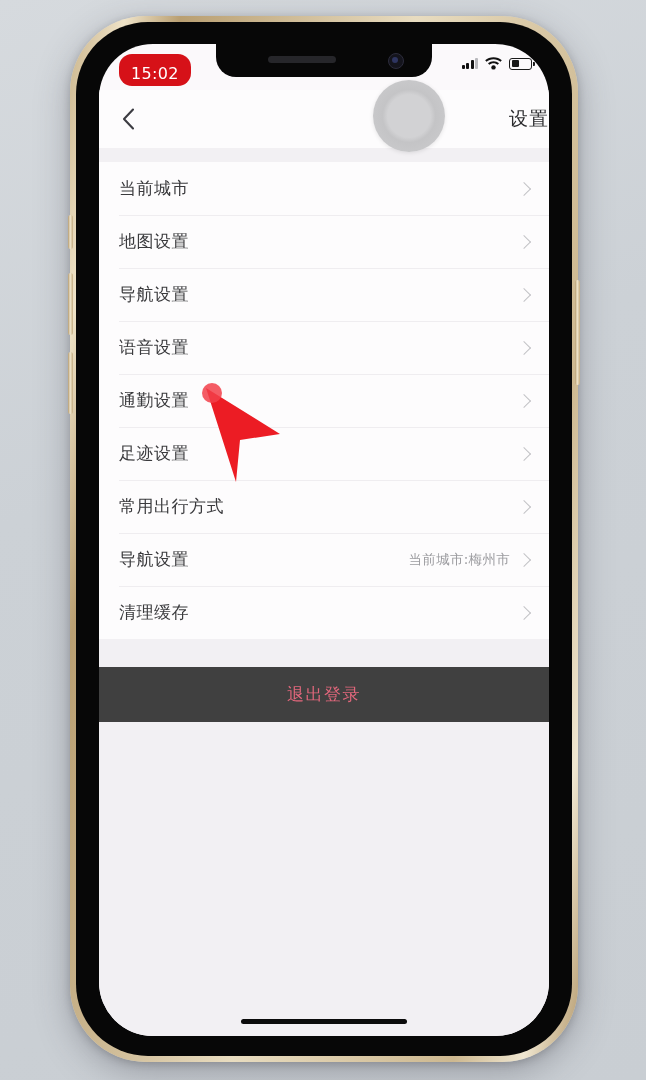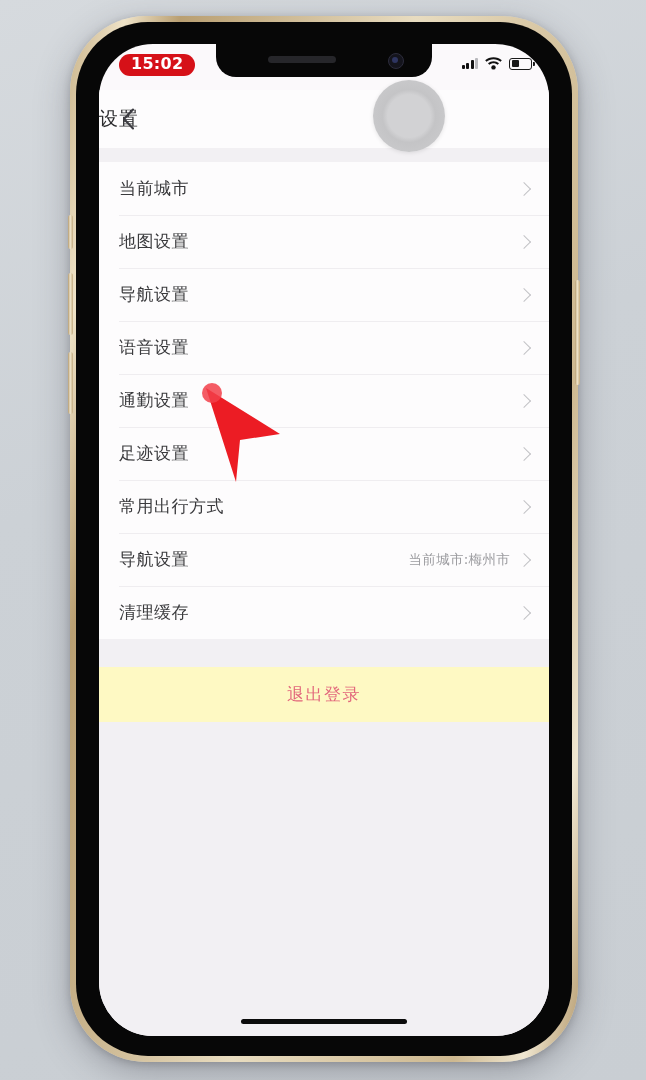--- a/index.html
+++ b/index.html
@@ -112,22 +112,22 @@
     height: 46px;
     z-index: 10;
   }
   .time-badge {
     position: absolute;
     left: 20px;
     top: 10px;
     background: #d61118;
     color: #fff;
     font-size: 16px;
-    font-weight: bold;
-    padding: 2px 12px 4px;
+    font-weight: normal;
+    padding: 12px 12px 4px;
     border-radius: 13px;
     letter-spacing: 0.3px;
     line-height: 1;
   }
   .status-right {
     position: absolute;
     right: 17px;
     top: 13px;
     display: flex;
     align-items: center;
@@ -168,21 +168,21 @@
   
   .header {
     position: absolute;
     left: 0;
     top: 46px;
     width: 100%;
     height: 58px;
     background: #fdfcfd;
     display: flex;
     align-items: center;
-    justify-content: flex-start;
+    justify-content: flex-end;
     z-index: 6;
   }
   .back-btn {
     position: absolute;
     left: 0;
     top: 0;
     width: 58px;
     height: 58px;
     display: flex;
     align-items: center;
@@ -252,21 +252,21 @@
   .chev {
     width: 9px; height: 9px;
     border-right: 1.6px solid #c2c2c6;
     border-top: 1.6px solid #c2c2c6;
     transform: rotate(45deg);
     margin-right: 2px;
     flex: 0 0 auto;
   }
 
   .logout-group {
-    background: #fef9c3;
+    background: #404040;
     height: 55px;
     display: flex;
     align-items: center;
     justify-content: center;
     cursor: pointer;
   }
   .logout-text {
     font-size: 17px;
     color: #e2677c;
     letter-spacing: 1.5px;

